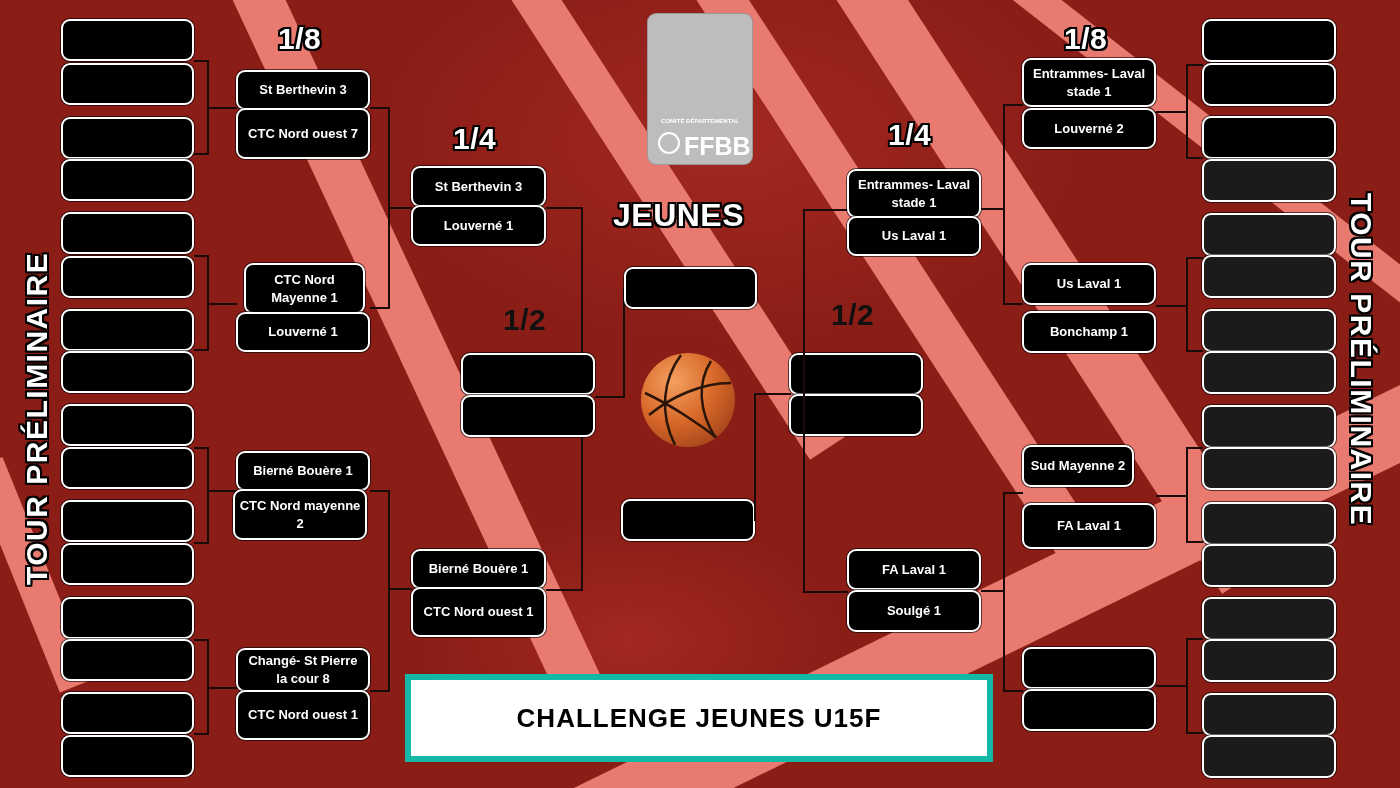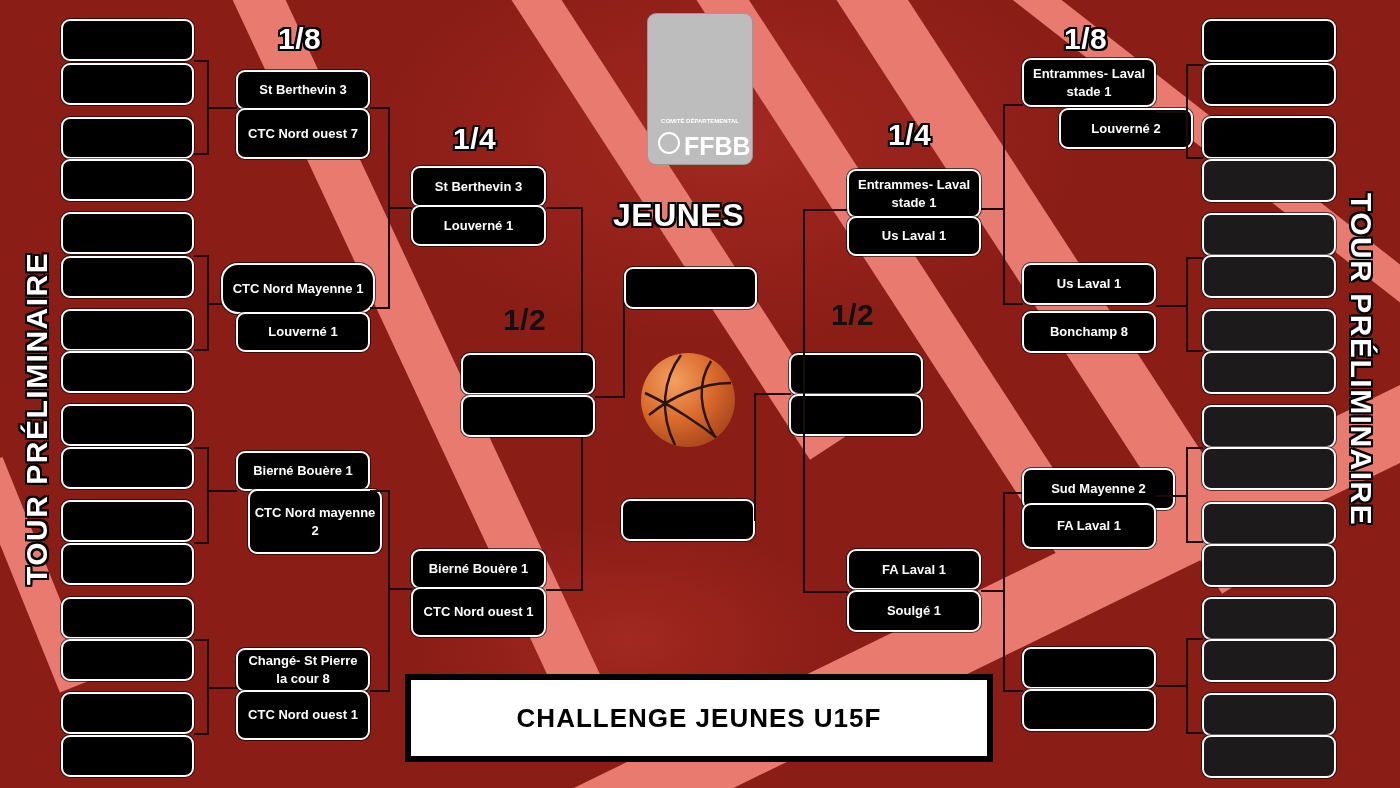--- a/index.html
+++ b/index.html
@@ -8,21 +8,21 @@
   .stripe{position:absolute;background:#e87a70;transform-origin:0 0;}
   .tex{position:absolute;background:radial-gradient(ellipse at center,rgba(180,50,40,0.55),rgba(139,29,23,0) 70%);}
   .box{position:absolute;background:#000;border:2.5px solid #fff;border-radius:9px;box-sizing:border-box;color:#fff;font-weight:bold;font-size:13px;display:flex;align-items:center;justify-content:center;text-align:center;line-height:18px;padding:0 4px;box-shadow:0 0 0 1px rgba(0,0,0,0.6);}
   .box.dark{background:#1c1a1a;}
   .line{position:absolute;background:#1a0a08;}
   .rlabel{position:absolute;font-weight:900;font-size:30px;color:#fff;text-shadow:-2px -2px 0 #000,2px -2px 0 #000,-2px 2px 0 #000,2px 2px 0 #000,0 2px 0 #000,0 -2px 0 #000,2px 0 0 #000,-2px 0 0 #000;letter-spacing:0.5px;}
   .rlabel.black{color:#111;text-shadow:none;text-align:center;}
   .vtext{position:absolute;font-weight:900;font-size:30px;color:#fff;white-space:nowrap;letter-spacing:1.5px;text-shadow:-2px -2px 0 #000,2px -2px 0 #000,-2px 2px 0 #000,2px 2px 0 #000,0 2px 0 #000,0 -2px 0 #000,2px 0 0 #000,-2px 0 0 #000;}
   .logo{position:absolute;left:648px;top:14px;width:104px;height:150px;background:#bdbdbd;border-radius:8px;box-shadow:0 0 0 1px #999;}
   .logo-top{position:absolute;left:5px;top:5px;width:94px;height:97px;background:#fff;border-radius:5px 5px 0 0;}
-  .banner{position:absolute;left:405px;top:674px;width:588px;height:88px;background:#000000;box-sizing:border-box;padding:6px;}
+  .banner{position:absolute;left:405px;top:674px;width:588px;height:88px;background:#14b8a6;box-sizing:border-box;padding:6px;}
   .banner-inner{width:100%;height:100%;background:#fff;display:flex;align-items:center;justify-content:center;font-weight:900;font-size:26px;color:#000;letter-spacing:1px;}
   .ball{position:absolute;left:641px;top:353px;width:94px;height:94px;border-radius:50%;background:radial-gradient(circle at 35% 30%,#f3a060,#d9692a 45%,#a7461b 80%,#7a300f);overflow:hidden;}
 </style>
 </head>
 <body>
 
 <div class="bg">
   <div class="tex" style="left:380px;top:-60px;width:700px;height:400px;"></div>
   <div class="tex" style="left:420px;top:520px;width:420px;height:240px;"></div>
 
@@ -97,24 +97,24 @@
 <div class="line" style="left:207px;top:447px;width:2px;height:97px;"></div>
 <div class="line" style="left:207px;top:490px;width:30px;height:2px;"></div>
 
 <div class="line" style="left:194px;top:639px;width:14px;height:2px;"></div>
 <div class="line" style="left:194px;top:733px;width:14px;height:2px;"></div>
 <div class="line" style="left:207px;top:639px;width:2px;height:96px;"></div>
 <div class="line" style="left:207px;top:687px;width:30px;height:2px;"></div>
 
 <div class="box" style="left:236px;top:70px;width:134px;height:40px;">St Berthevin 3</div>
 <div class="box" style="left:236px;top:108px;width:134px;height:51px;">CTC Nord ouest 7</div>
-<div class="box" style="left:221px;top:263px;width:154px;height:51px;border-radius:17px;">CTC Nord Mayenne 1</div>
+<div class="box" style="left:244px;top:263px;width:121px;height:51px;">CTC Nord Mayenne 1</div>
 <div class="box" style="left:236px;top:312px;width:134px;height:40px;">Louverné 1</div>
 <div class="box" style="left:236px;top:451px;width:134px;height:40px;">Bierné Bouère 1</div>
-<div class="box" style="left:248px;top:489px;width:134px;height:65px;text-align:center;">CTC Nord mayenne 2</div>
+<div class="box" style="left:233px;top:489px;width:134px;height:51px;text-align:center;">CTC Nord mayenne 2</div>
 <div class="box" style="left:236px;top:648px;width:134px;height:44px;">Changé- St Pierre la cour 8</div>
 <div class="box" style="left:236px;top:690px;width:134px;height:50px;">CTC Nord ouest 1</div>
 
 <div class="line" style="left:370px;top:107px;width:19px;height:2px;"></div>
 <div class="line" style="left:370px;top:307px;width:19px;height:2px;"></div>
 <div class="line" style="left:388px;top:107px;width:2px;height:202px;"></div>
 <div class="line" style="left:388px;top:207px;width:24px;height:2px;"></div>
 
 <div class="line" style="left:370px;top:490px;width:19px;height:2px;"></div>
 <div class="line" style="left:370px;top:690px;width:19px;height:2px;"></div>
@@ -158,24 +158,24 @@
 <div class="line" style="left:1003px;top:104px;width:2px;height:200px;"></div>
 <div class="line" style="left:1003px;top:104px;width:20px;height:2px;"></div>
 <div class="line" style="left:1003px;top:303px;width:20px;height:2px;"></div>
 
 <div class="line" style="left:981px;top:590px;width:23px;height:2px;"></div>
 <div class="line" style="left:1003px;top:492px;width:2px;height:200px;"></div>
 <div class="line" style="left:1003px;top:492px;width:20px;height:2px;"></div>
 <div class="line" style="left:1003px;top:690px;width:20px;height:2px;"></div>
 
 <div class="box" style="left:1022px;top:58px;width:134px;height:49px;">Entrammes- Laval stade 1</div>
-<div class="box" style="left:1022px;top:108px;width:134px;height:41px;margin-left:37px;">Louverné 2</div>
+<div class="box" style="left:1022px;top:108px;width:134px;height:41px;">Louverné 2</div>
 <div class="box" style="left:1022px;top:263px;width:134px;height:42px;">Us Laval 1</div>
-<div class="box" style="left:1022px;top:311px;width:134px;height:42px;">Bonchamp 8</div>
-<div class="box" style="left:1022px;top:468px;width:153px;height:42px;">Sud Mayenne 2</div>
+<div class="box" style="left:1022px;top:311px;width:134px;height:42px;">Bonchamp 1</div>
+<div class="box" style="left:1022px;top:445px;width:112px;height:42px;">Sud Mayenne 2</div>
 <div class="box" style="left:1022px;top:503px;width:134px;height:46px;">FA Laval 1</div>
 <div class="box" style="left:1022px;top:647px;width:134px;height:42px;"></div>
 <div class="box" style="left:1022px;top:689px;width:134px;height:42px;"></div>
 
 <div class="line" style="left:1156px;top:111px;width:31px;height:2px;"></div>
 <div class="line" style="left:1186px;top:64px;width:2px;height:95px;"></div>
 <div class="line" style="left:1186px;top:64px;width:17px;height:2px;"></div>
 <div class="line" style="left:1186px;top:157px;width:17px;height:2px;"></div>
 
 <div class="line" style="left:1156px;top:305px;width:31px;height:2px;"></div>

